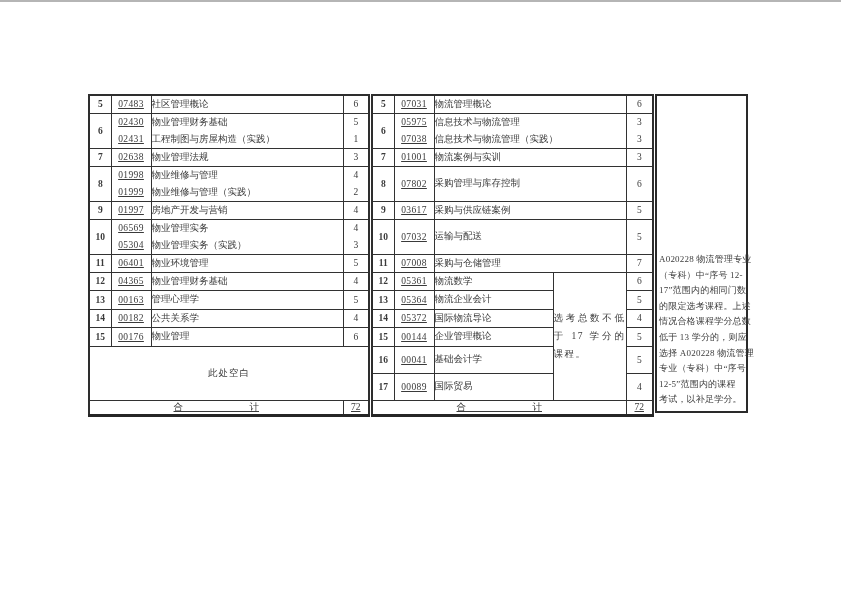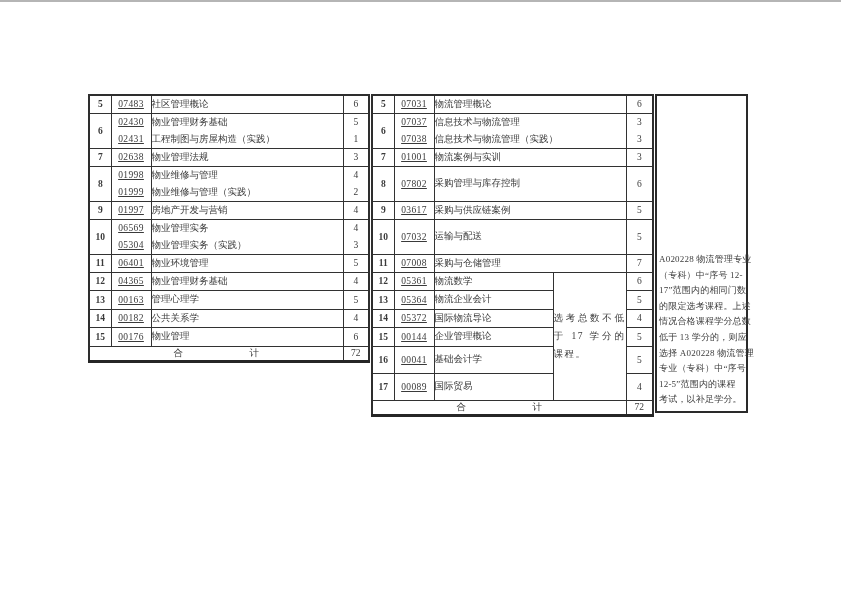--- a/index.html
+++ b/index.html
@@ -7,21 +7,21 @@
         font-family:"Liberation Serif","DejaVu Serif",serif;color:#3a3a3a;}
   .topstrip{position:absolute;left:0;top:0;width:841px;height:2px;background:#b5b5b5;}
 
   table.ct{position:absolute;top:94px;border-collapse:collapse;table-layout:fixed;
            border:2px solid #2e2e2e;border-bottom:3px solid #262626;}
   table.ct-left{left:88px;width:280px;}
   table.ct-right{left:371px;width:281px;}
   table.ct td{border:1px solid #323232;padding:0;overflow:hidden;box-sizing:border-box;
               vertical-align:middle;font-size:9.5px;color:#3a3a3a;}
   tr.h18{height:18px;} tr.h19{height:19px;padding-left:12px;} tr.h35{height:35px;}
-  tr.h27{height:27px;} tr.h54{height:54px;} tr.h13{height:13px;}
+  tr.h27{height:27px;} tr.h54{height:54px;} tr.h13{height:13px;text-decoration:underline;}
 
   td.seq{text-align:center;font-weight:bold;font-size:9.5px;}
   td.code{text-align:center;font-size:9px;letter-spacing:.4px;text-decoration:underline;}
   td.name{text-align:left;padding-left:7px;font-family:Liberation Serif, serif;}
   td.credit{text-align:center;font-size:9px;}
   td.code div, td.name div, td.credit div{line-height:17px;}
   td.name div{padding:0;}
   td.blank{text-align:center;font-size:9.5px;letter-spacing:1px;}
   td.totlabel{text-align:center;font-size:10px;}
   td.notecell{font-size:9.5px;line-height:18px;text-align:justify;padding:0 5px;
@@ -131,20 +131,23 @@
       <td class="seq">14</td>
       <td class="code">00182</td>
       <td class="name">公共关系学</td>
       <td class="credit">4</td>
     </tr>
     <tr class="h19">
       <td class="seq">15</td>
       <td class="code">00176</td>
       <td class="name">物业管理</td>
       <td class="credit">6</td>
+    </tr>
+    <tr class="h54">
+      <td class="blank" colspan="4">此处空白</td>
     </tr>
     <tr class="h13">
       <td class="totlabel" colspan="3">合　　　　　　　计</td>
       <td class="credit">72</td>
     </tr>
   </tbody>
     </table>
 
   <table class="ct ct-right">
     <colgroup>
@@ -157,21 +160,21 @@
     <tbody>
         <tr class="h18">
       <td class="seq">5</td>
       <td class="code">07031</td>
       <td class="name" colspan="2">物流管理概论</td>
       <td class="credit">6</td>
     </tr>
     <tr class="h35">
       <td class="seq">6</td>
       <td class="code">
-        <div>07037</div>
+        <div>05975</div>
             <div>07038</div>
           </td>
       <td class="name" colspan="2">
         <div>信息技术与物流管理</div>
             <div>信息技术与物流管理（实践）</div>
           </td>
       <td class="credit">
         <div>3</div>
             <div>3</div>
           </td>

